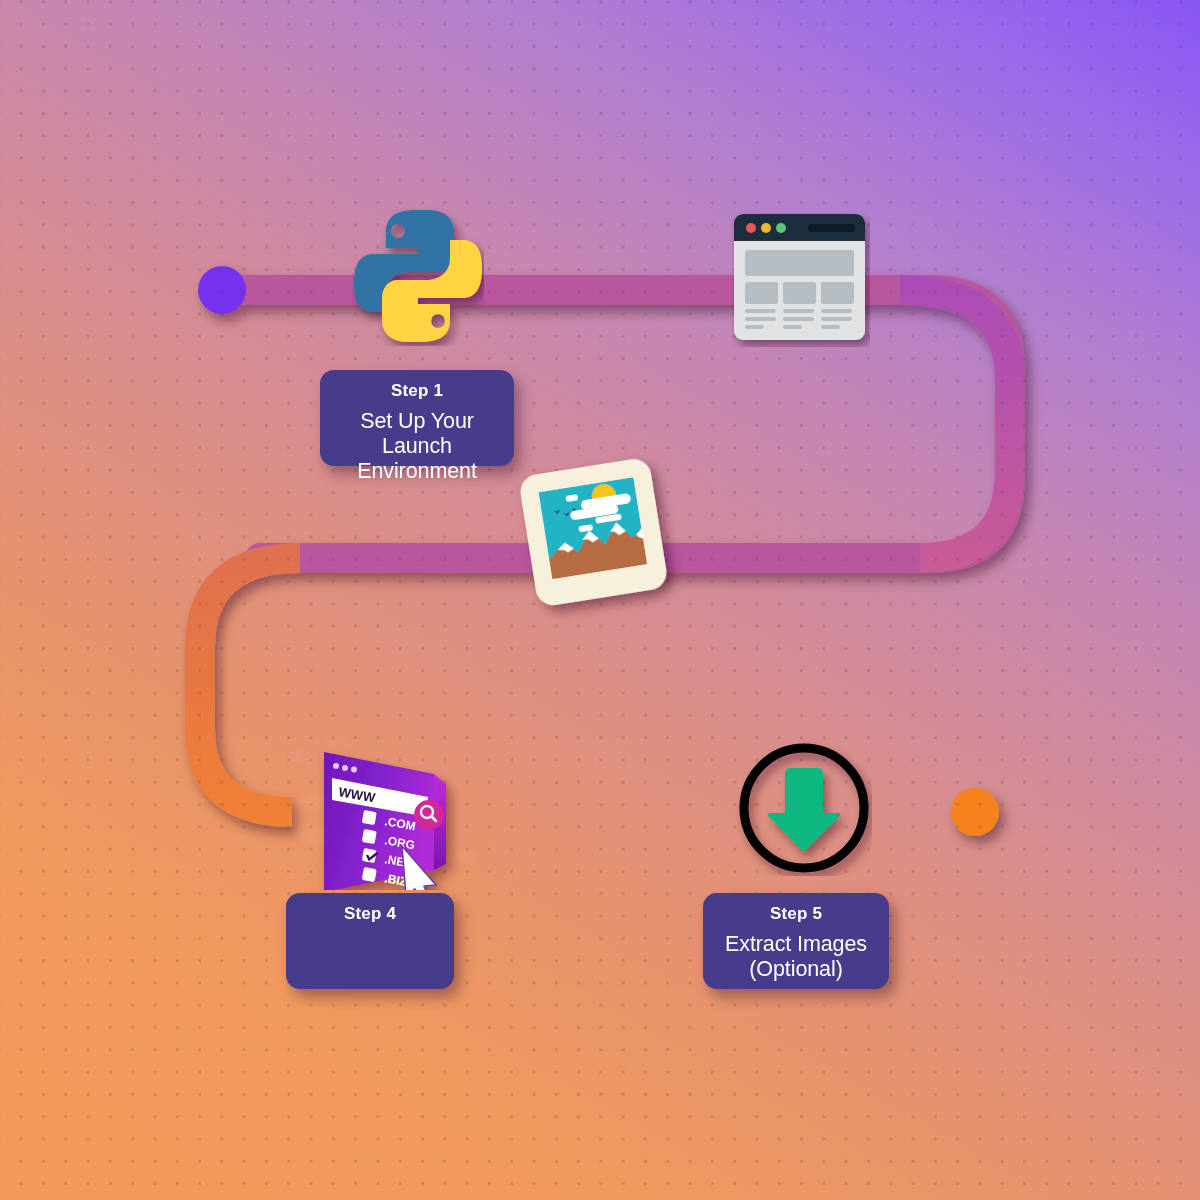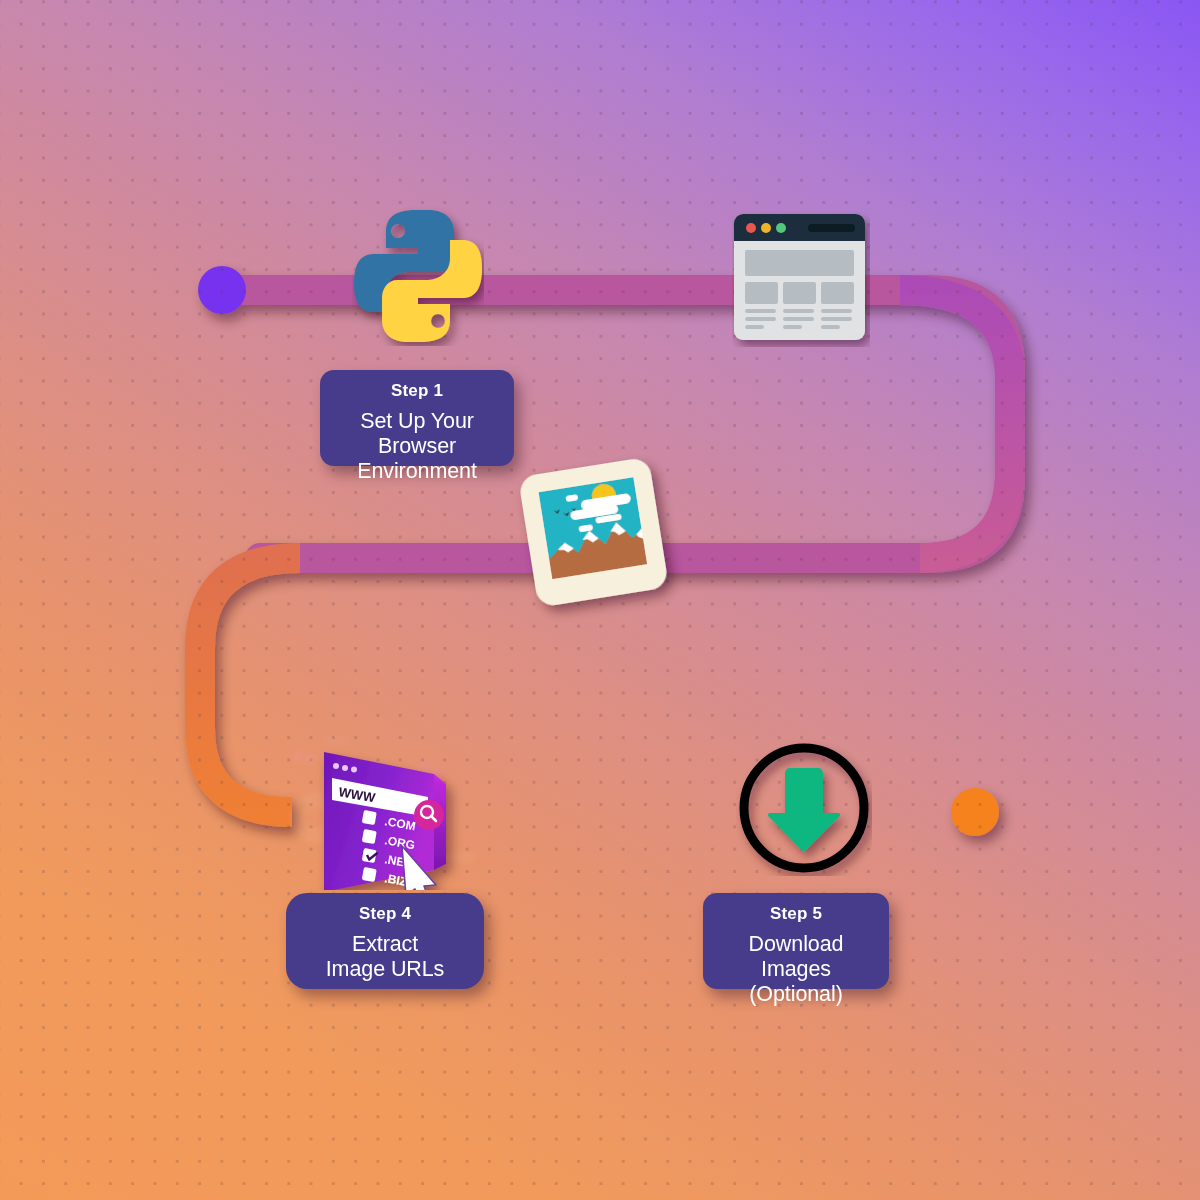--- a/index.html
+++ b/index.html
@@ -64,21 +64,21 @@
     font-size: 21.5px;
     font-weight: 400;
     line-height: 1.18;
     letter-spacing: -0.1px;
     white-space: pre-line;
   }
 
   #card1 { left: 320px; top: 370px; width: 194px; height: 96px; }
   #card2 { left: 703px; top: 370px; width: 194px; height: 96px; }
   #card3 { left: 505px; top: 632px; width: 194px; height: 96px; }
-  #card4 { left: 286px; top: 893px; width: 198px; height: 96px; border-radius: 21px; }
+  #card4 { left: 286px; top: 893px; width: 168px; height: 96px; }
   #card5 { left: 703px; top: 893px; width: 186px; height: 96px; }
 
   
   .icon-abs { position: absolute; }
   #icon-python  { left: 352px; top: 206px; width: 132px; height: 140px; }
   #icon-browser { left: 732px; top: 212px; width: 138px; height: 135px; }
   #icon-photo   { left: 512px; top: 455px; width: 178px; height: 175px; }
   #icon-urls    { left: 288px; top: 722px; width: 190px; height: 168px; }
   #icon-dl      { left: 736px; top: 740px; width: 136px; height: 136px; }
 </style>
@@ -305,30 +305,28 @@
         <circle cx="68" cy="68" r="60" fill="none" stroke="#000000" stroke-width="9"></circle>
         <path d="M54 28 h28 a5 5 0 0 1 5 5 v40 h15 a2 2 0 0 1 1.6 3.3 L70 110
                  a3 3 0 0 1 -4.4 0 L32.4 76.3 A2 2 0 0 1 34 73 h15 V33 a5 5 0 0 1 5 -5 Z" fill="#0cb77f"></path>
       </g>
     </svg>
   </div>
 
   <div class="card" id="card1">
     <div class="step-no">Step 1</div>
     <div class="step-title">Set Up Your
-Browser Environment</div>
+Launch Environment</div>
   </div>
 
 
 
   <div class="card" id="card4">
     <div class="step-no">Step 4</div>
-    <div class="step-title">Extract
-Image URLs</div>
   </div>
 
   <div class="card" id="card5">
     <div class="step-no">Step 5</div>
-    <div class="step-title">Download Images
+    <div class="step-title">Extract Images
 (Optional)</div>
   </div>
 
 </div>
 
 </body></html>

